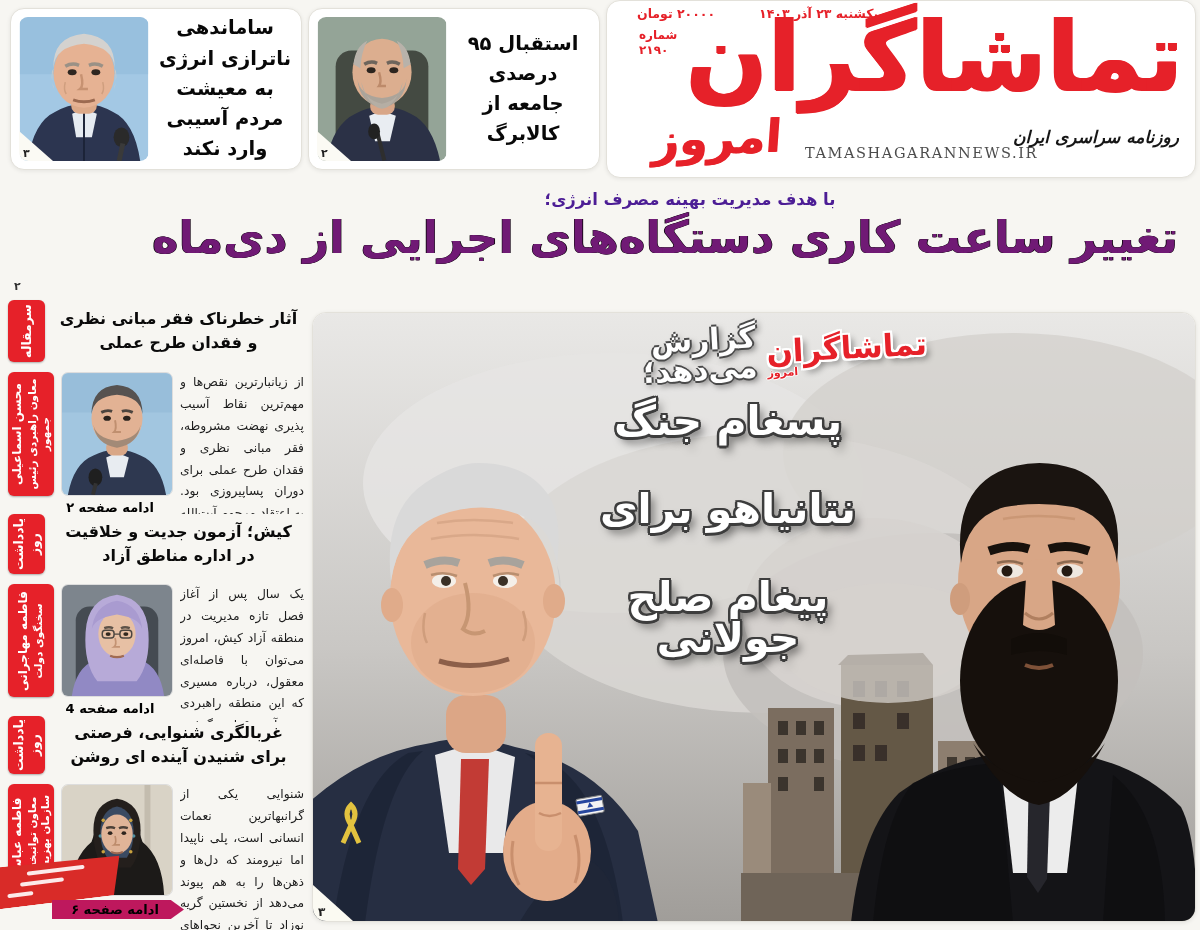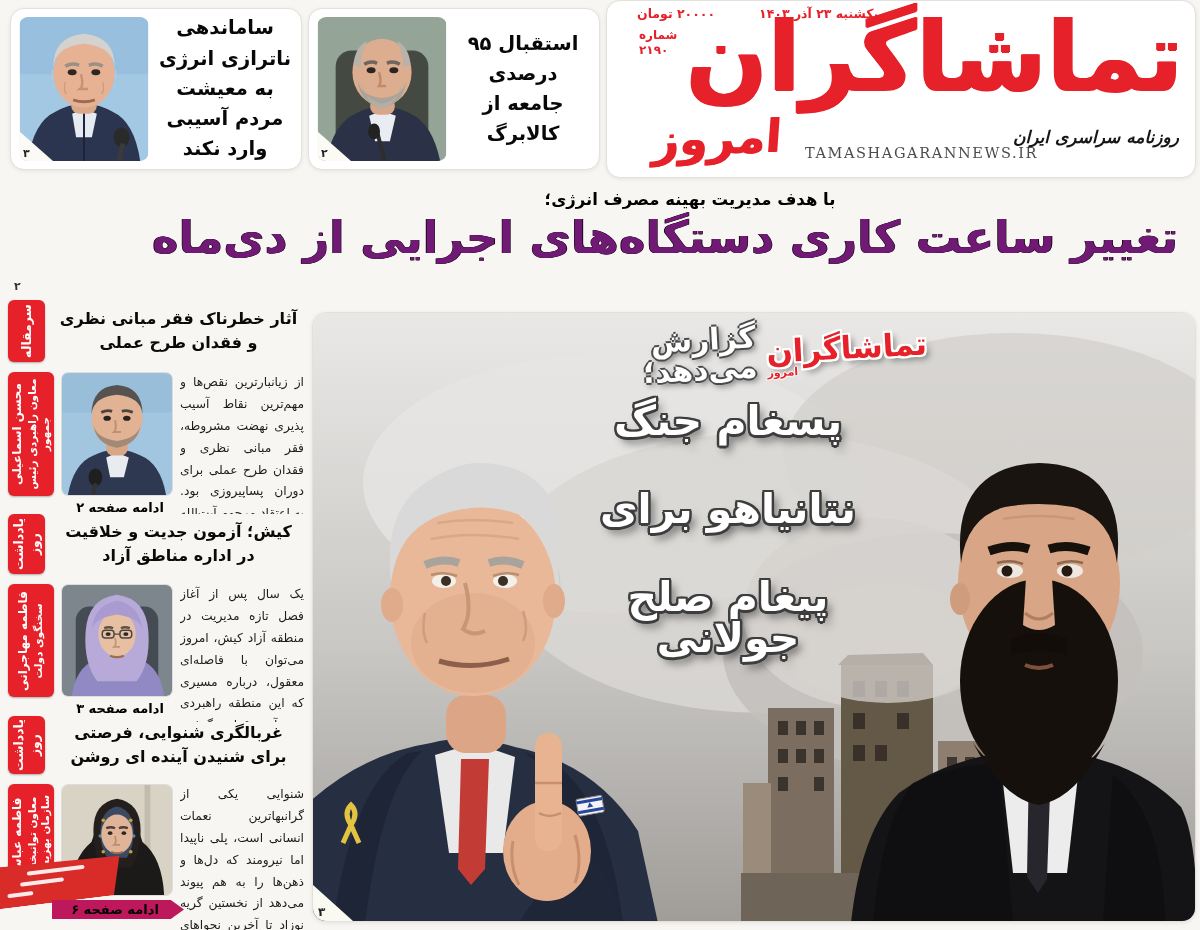--- a/index.html
+++ b/index.html
@@ -60,21 +60,21 @@
   }
   .mh-tagline {
     position:absolute; right:10px; top:126px; width:178px; text-align:center;
     font-size:17px; font-weight:bold; font-style:italic; color:#161616;
     direction:rtl; font-family:"DejaVu Serif", serif; line-height:1.25;
   }
 
   
   .kicker {
     position:absolute; left:420px; top:190px; width:540px; text-align:center;
-    font-size:16.5px; font-weight:bold; color:#000000; direction:rtl;
+    font-size:16.5px; font-weight:bold; color:#4c1d95; direction:rtl;
   }
   .lead-head {
     position:absolute; left:140px; top:211px; width:1050px; text-align:center;
     font-size:45px; font-weight:bold; color:#701a75; direction:rtl; letter-spacing:-1px;
     text-shadow: .6px 0 0 #000, -.6px 0 0 #000;
   }
 
   
   .sidebar { position:absolute; left:8px; top:282px; width:296px; height:648px; }
   .side-marker { position:absolute; top:-2px; left:6px; font-size:11px; font-weight:bold; color:#333; }
@@ -110,21 +110,21 @@
     flex-shrink:0; border:1px solid #ddd;
   }
   .sec1 .sec-photo { height:124px; } .sec2 .sec-photo { height:113px; } .sec3 .sec-photo { height:112px; }
   .sec-photo svg { display:block; width:100%; height:100%; }
   .sec-text {
     flex:1; direction:rtl; text-align:justify; font-size:12.3px; line-height:1.78;
     color:#1d1d1d; overflow:hidden;
   }
   .sec1 .sec-text { height:142px; } .sec2 .sec-text { height:138px; } .sec3 .sec-text { height:152px; }
   .continue {
-    position:absolute; left:54px; width:116px; text-align:center;
+    position:absolute; left:44px; width:116px; text-align:center;
     font-size:13px; font-weight:bold; color:#000; direction:rtl;
   }
   .sec1 .continue { top:200px; } .sec2 .continue { top:187px; }
   .sec3 .continue { top:184px; background:#be185d; z-index:3; padding:2px 10px 2px 4px;
     clip-path: polygon(0 0, 90% 0, 100% 50%, 90% 100%, 0 100%); width:132px; left:44px; }
 
   .print-ribbon {
     position:absolute; left:-14px; top:578px; width:128px; height:42px;
     background:#d92b28; transform:rotate(-7deg); z-index:2; border-radius:3px;
     clip-path: polygon(0 0, 100% 8%, 92% 100%, 0 100%);
@@ -320,21 +320,21 @@
           <rect x="59" y="46" width="12" height="8" rx="3" fill="none" stroke="#4c4640" stroke-width="1.5"></rect>
           <path d="M53 50 L59 50" stroke="#4c4640" stroke-width="1.5"></path>
           <ellipse cx="47" cy="50" rx="2.6" ry="2" fill="#32281f"></ellipse>
           <ellipse cx="65" cy="50" rx="2.6" ry="2" fill="#32281f"></ellipse>
           <path d="M54 54 Q56 61 53 63 L59 63" stroke="#c49373" stroke-width="1.8" fill="none"></path>
           <path d="M49 72 Q56 75 63 72" stroke="#a06b52" stroke-width="2.2" fill="none"></path>
         </svg>
       </div>
       <div class="sec-text">یک سال پس از آغاز فصل تازه مدیریت در منطقه آزاد کیش، امروز می‌توان با فاصله‌ای معقول، درباره مسیری که این منطقه راهبردی در آن قرار گرفته، قضاوتی مبتنی بر واقعیت‌های میدانی داشت. یک سال برای حل</div>
     </div>
-    <div class="continue">ادامه صفحه ۳</div>
+    <div class="continue">ادامه صفحه 4</div>
   </div>
 
   <div class="sec sec3">
     <div class="sec-head">
       <div class="vtab small">
         <div class="vtab-rot">یادداشت روز</div>
       </div>
       <div class="sec-headline">غربالگری شنوایی، فرصتی برای شنیدن آینده ای روشن</div>
     </div>
     <div class="sec-body">

